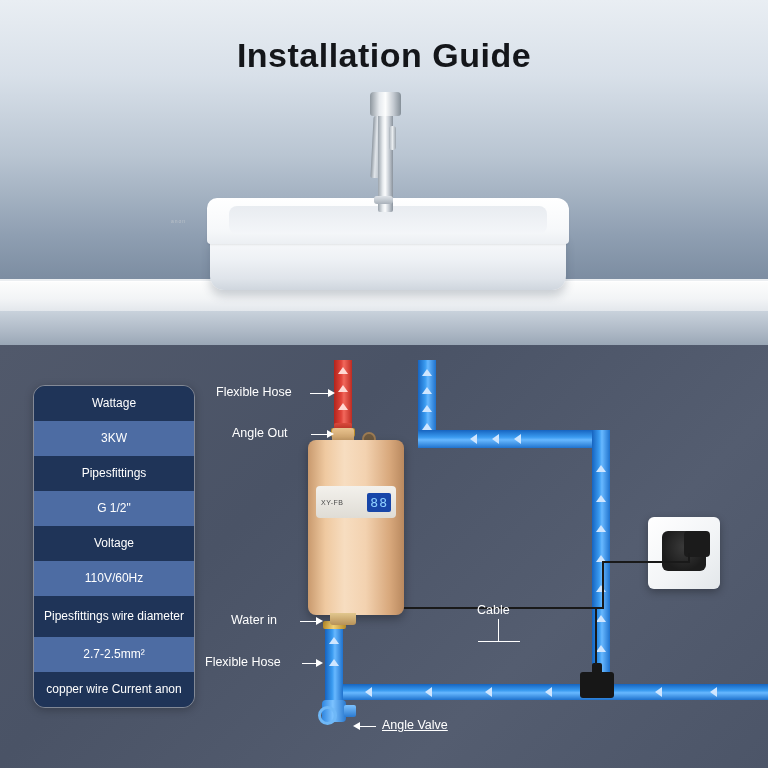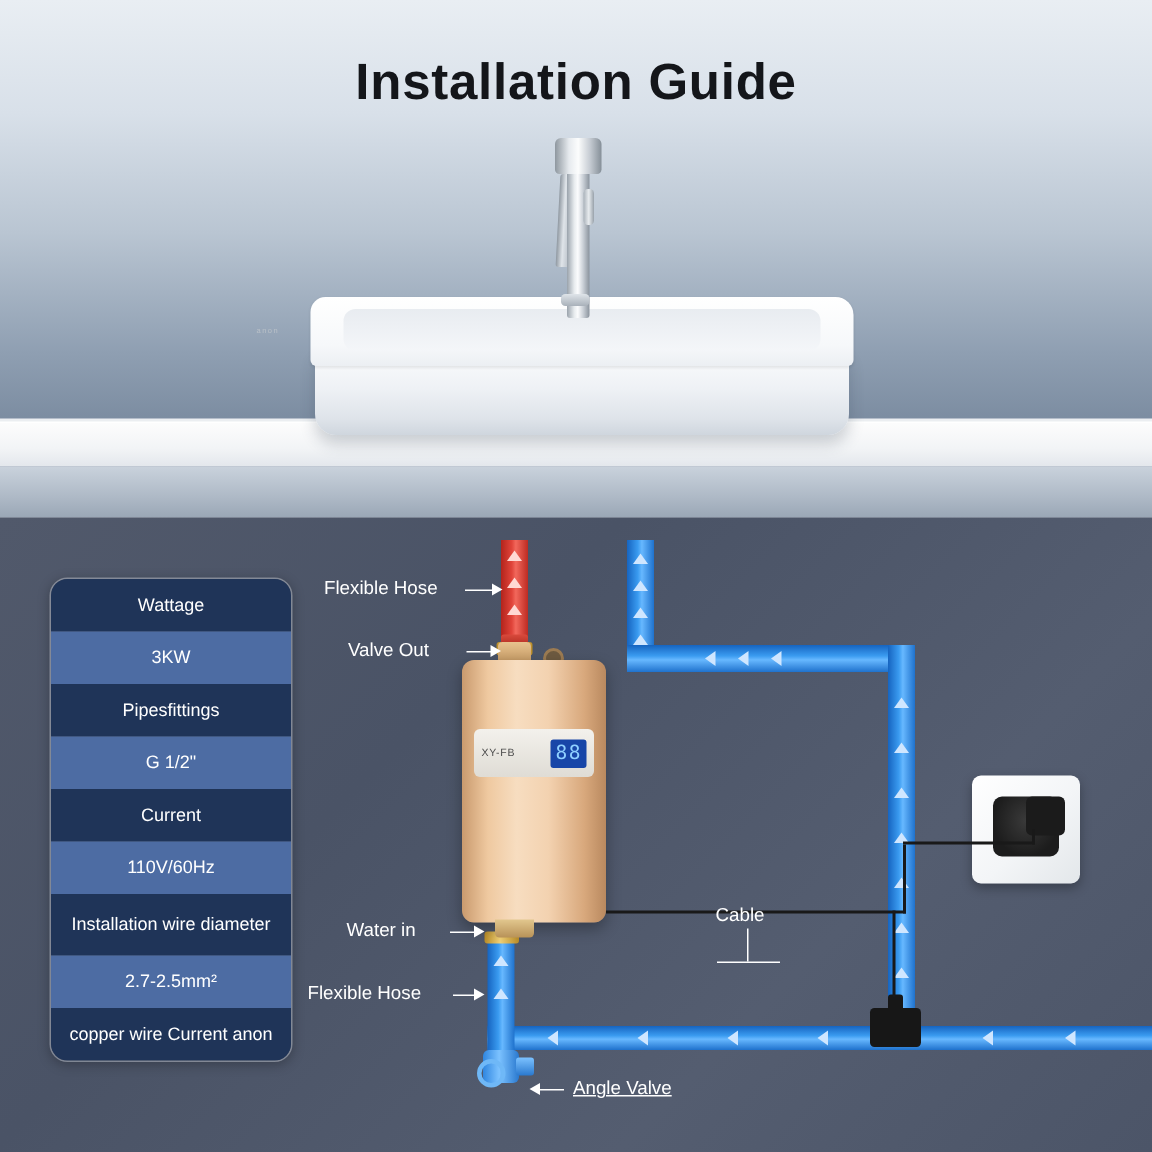--- a/index.html
+++ b/index.html
@@ -461,23 +461,23 @@
     <div id="faucet-base"></div>
   </div>
 
   <div id="bottom-scene">
 
     <div id="spec-table">
       <div class="spec-row dark">Wattage</div>
       <div class="spec-row light">3KW</div>
       <div class="spec-row dark">Pipesfittings</div>
       <div class="spec-row light">G 1/2"</div>
-      <div class="spec-row dark">Current</div>
+      <div class="spec-row dark">Voltage</div>
       <div class="spec-row light">110V/60Hz</div>
-      <div class="spec-row dark tall">Installation wire diameter</div>
+      <div class="spec-row dark tall">Pipesfittings wire diameter</div>
       <div class="spec-row light">2.7-2.5mm²</div>
       <div class="spec-row dark">copper wire Current anon</div>
     </div>
 
     <div class="pipe pipe-red" style="left:334px; top:15px; width:18px; height:68px;"></div>
     <div class="brass" style="left:331px; top:83px; width:24px; height:9px;"></div>
     <div class="chev chev-up-red" style="left:338px; top:22px;"></div>
     <div class="chev chev-up-red" style="left:338px; top:40px;"></div>
     <div class="chev chev-up-red" style="left:338px; top:58px;"></div>
 
@@ -541,21 +541,21 @@
     <div style="position:absolute; left:404px; top:262px; width:200px; height:2px; background:#191919;"></div>
     <div style="position:absolute; left:602px; top:218px; width:2px; height:46px; background:#191919;"></div>
     <div style="position:absolute; left:602px; top:216px; width:88px; height:2px; background:#191919;"></div>
     <div style="position:absolute; left:688px; top:208px; width:2px; height:10px; background:#191919;"></div>
     <div style="position:absolute; left:595px; top:262px; width:2px; height:58px; background:#191919;"></div>
 
     <div class="label" style="left:216px; top:40px;">Flexible Hose</div>
     <div class="leader" style="left:310px; top:48px; width:22px;"></div>
     <div class="leader-arrow" style="left:328px; top:44px;"></div>
 
-    <div class="label" style="left:232px; top:81px;">Valve Out</div>
+    <div class="label" style="left:232px; top:81px;">Angle Out</div>
     <div class="leader" style="left:311px; top:89px; width:20px;"></div>
     <div class="leader-arrow" style="left:327px; top:85px;"></div>
 
     <div class="label" style="left:231px; top:268px;">Water in</div>
     <div class="leader" style="left:300px; top:276px; width:20px;"></div>
     <div class="leader-arrow" style="left:316px; top:272px;"></div>
 
     <div class="label" style="left:205px; top:310px;">Flexible Hose</div>
     <div class="leader" style="left:302px; top:318px; width:18px;"></div>
     <div class="leader-arrow" style="left:316px; top:314px;"></div>

